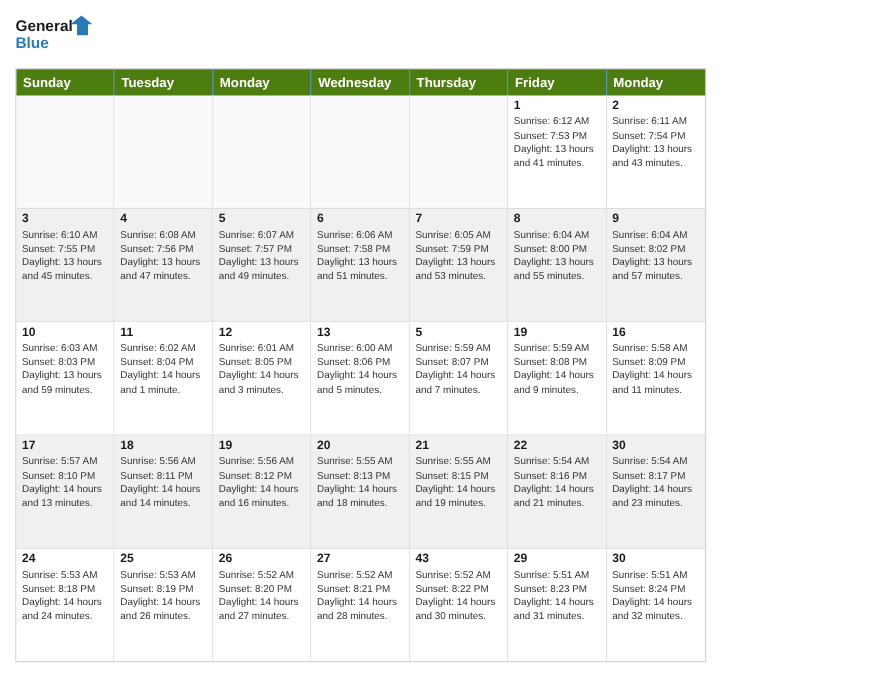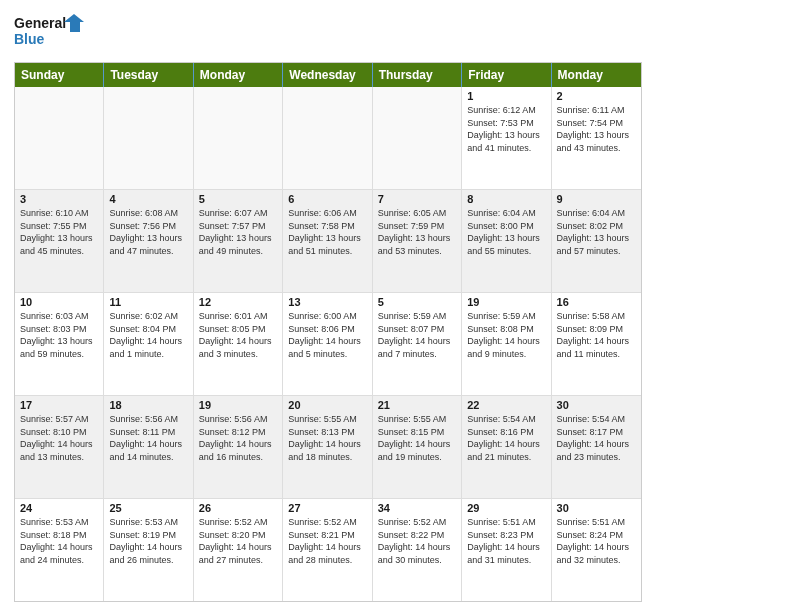--- a/index.html
+++ b/index.html
@@ -254,21 +254,21 @@
           </div>
           <div class="cal-cell">
             <span class="day-num">26</span>
             <div class="cell-info">Sunrise: 5:52 AM<br>Sunset: 8:20 PM<br>Daylight: 14 hours<br>and 27 minutes.</div>
           </div>
           <div class="cal-cell">
             <span class="day-num">27</span>
             <div class="cell-info">Sunrise: 5:52 AM<br>Sunset: 8:21 PM<br>Daylight: 14 hours<br>and 28 minutes.</div>
           </div>
           <div class="cal-cell">
-            <span class="day-num">34</span>
+            <span class="day-num">43</span>
             <div class="cell-info">Sunrise: 5:52 AM<br>Sunset: 8:22 PM<br>Daylight: 14 hours<br>and 30 minutes.</div>
           </div>
           <div class="cal-cell">
             <span class="day-num">29</span>
             <div class="cell-info">Sunrise: 5:51 AM<br>Sunset: 8:23 PM<br>Daylight: 14 hours<br>and 31 minutes.</div>
           </div>
           <div class="cal-cell">
             <span class="day-num">30</span>
             <div class="cell-info">Sunrise: 5:51 AM<br>Sunset: 8:24 PM<br>Daylight: 14 hours<br>and 32 minutes.</div>
           </div>

